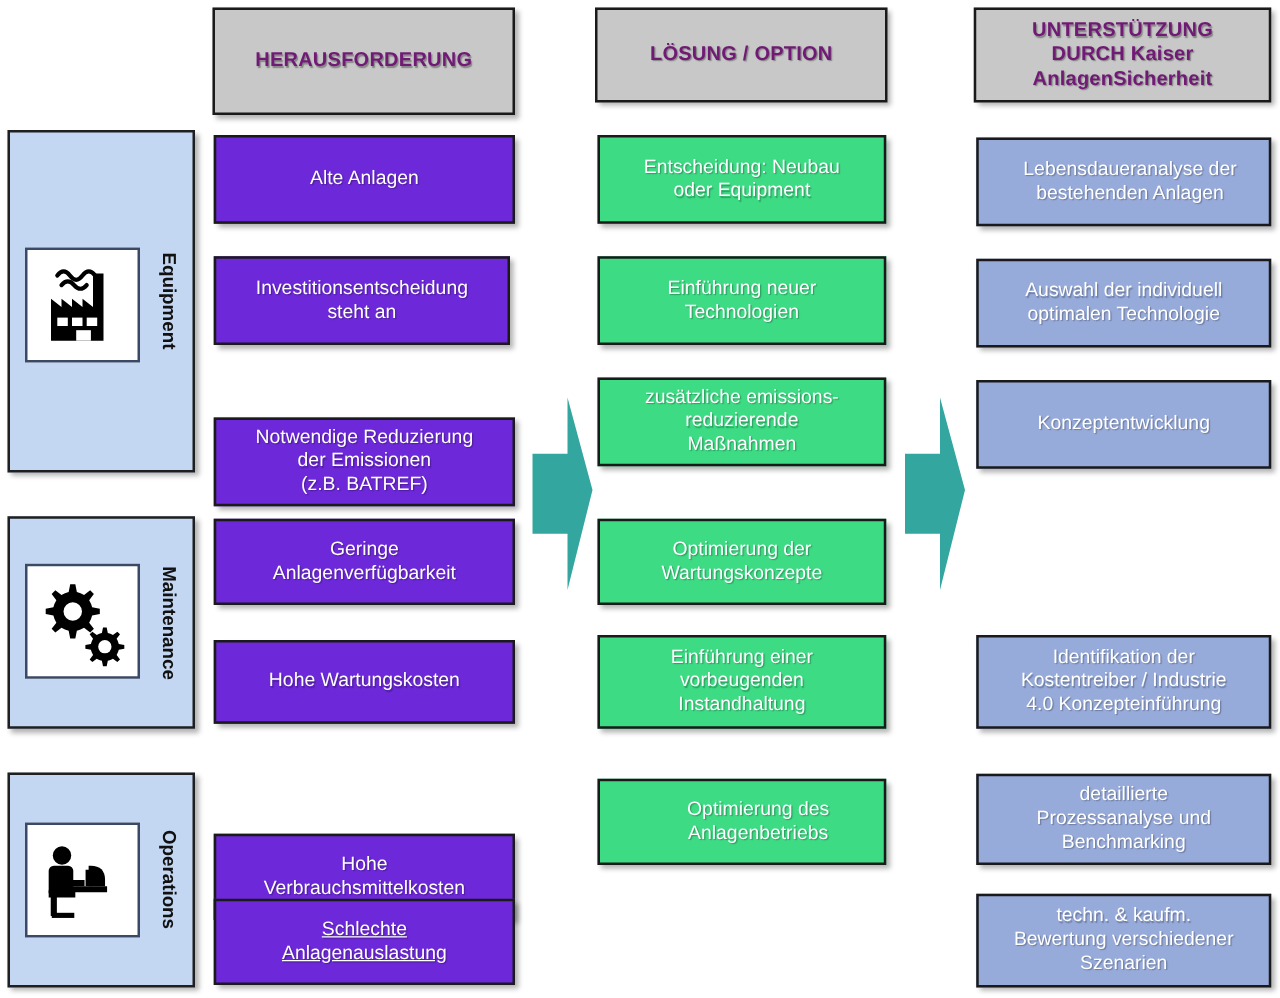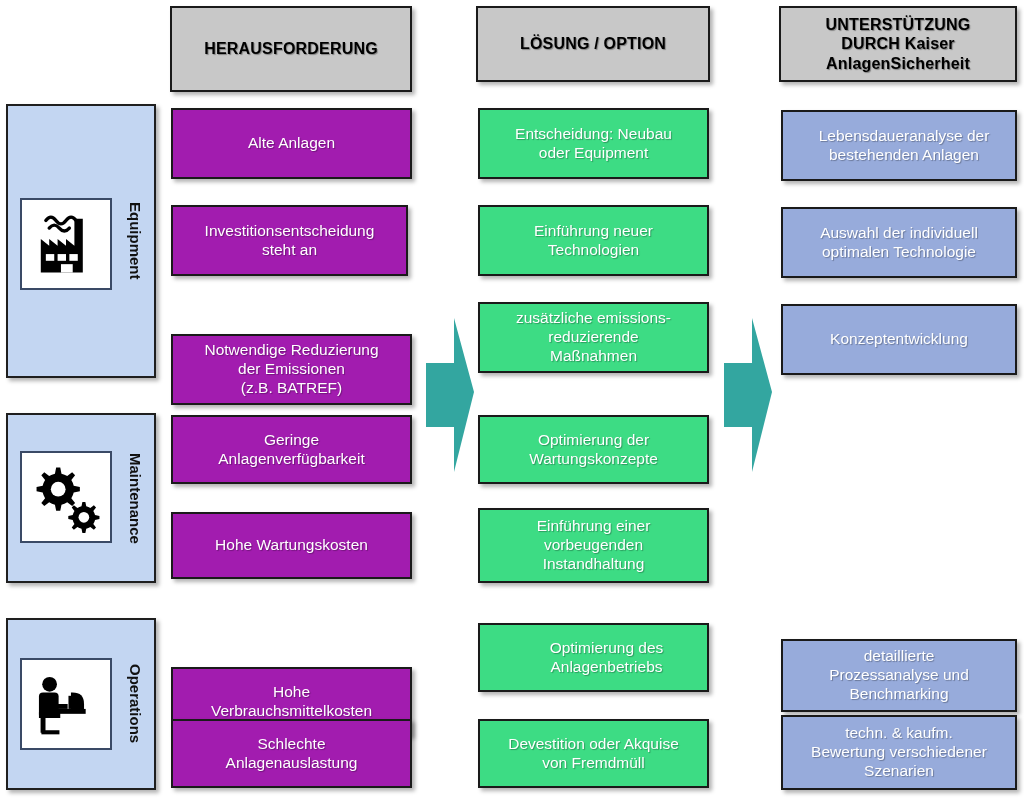--- a/index.html
+++ b/index.html
@@ -36,24 +36,24 @@
     box-shadow: 3px 3px 4px rgba(0,0,0,0.30);
     text-shadow: 1px 1px 1px rgba(0,0,0,0.30);
     white-space: pre-line;
   }
 
   .hdr {
     background: #c8c8c8;
     font-weight: bold;
     font-size: 16px;
     letter-spacing: 0.2px;
-    color: #000000;
+    color: #701a75;
     text-shadow: 1px 1px 1px rgba(0,0,0,0.35);
   }
-  .challenge { background: #a21caf; }
+  .challenge { background: #6d28d9; }
   .solution  { background: #3ddc84; }
   .support   { background: #97abdb; }
 
   
   .cat {
     position: absolute;
     box-sizing: border-box;
     background: #c3d6f2;
     border: 2px solid #1f1f1f;
     box-shadow: 3px 3px 4px rgba(0,0,0,0.30);
@@ -162,46 +162,47 @@
   <div class="box challenge" style="left:171px; top:205px; width:237px; height:71px;">Investitionsentscheidung
 steht an</div>
   <div class="box challenge" style="left:171px; top:302px; width:241px; height:71px;margin-top:32px;">Notwendige Reduzierung
 der Emissionen
 (z.B. BATREF)</div>
   <div class="box challenge" style="left:171px; top:415px; width:241px; height:69px;">Geringe
 Anlagenverfügbarkeit</div>
   <div class="box challenge" style="left:171px; top:512px; width:241px; height:67px;">Hohe Wartungskosten</div>
   <div class="box challenge" style="left:171px; top:623px; width:241px; height:69px;margin-top:44px;">Hohe
 Verbrauchsmittelkosten</div>
-  <div class="box challenge" style="left:171px; top:719px; width:241px; height:69px;">Schlechte
+  <div class="box challenge" style="left:171px; top:719px; width:241px; height:69px;text-decoration:underline;">Schlechte
 Anlagenauslastung</div>
 
   <div class="box solution" style="left:478px; top:108px; width:231px; height:71px;">Entscheidung: Neubau
 oder Equipment</div>
   <div class="box solution" style="left:478px; top:205px; width:231px; height:71px;">Einführung neuer
 Technologien</div>
   <div class="box solution" style="left:478px; top:302px; width:231px; height:71px;">zusätzliche emissions-
 reduzierende
 Maßnahmen</div>
   <div class="box solution" style="left:478px; top:415px; width:231px; height:69px;">Optimierung der
 Wartungskonzepte</div>
   <div class="box solution" style="left:478px; top:508px; width:231px; height:75px;">Einführung einer
 vorbeugenden
 Instandhaltung</div>
   <div class="box solution" style="left:478px; top:623px; width:231px; height:69px;padding-left:32px;">Optimierung des
 Anlagenbetriebs</div>
-  <div class="box solution" style="left:478px; top:719px; width:231px; height:69px;">Devestition oder Akquise
-von Fremdmüll</div>
 
   <div class="box support" style="left:781px; top:110px; width:236px; height:71px;padding-left:16px;">Lebensdaueranalyse der
 bestehenden Anlagen</div>
   <div class="box support" style="left:781px; top:207px; width:236px; height:71px;">Auswahl der individuell
 optimalen Technologie</div>
   <div class="box support" style="left:781px; top:304px; width:236px; height:71px;">Konzeptentwicklung</div>
-  <div class="box support" style="left:781px; top:619px; width:236px; height:73px;margin-top:20px;">detaillierte
+  <div class="box support" style="left:781px; top:508px; width:236px; height:75px;">Identifikation der
+Kostentreiber / Industrie
+4.0 Konzepteinführung</div>
+  <div class="box support" style="left:781px; top:619px; width:236px; height:73px;">detaillierte
 Prozessanalyse und
 Benchmarking</div>
   <div class="box support" style="left:781px; top:715px; width:236px; height:75px;">techn. &amp; kaufm.
 Bewertung verschiedener
 Szenarien</div>
 
   <div class="arrow" style="left:422px; top:300px; width:56px; height:190px;">
     <svg width="56" height="190" viewBox="0 0 56 190" aria-hidden="true">
       <path d="M4 63 L32 63 L32 18 L52 92 L32 172 L32 127 L4 127 Z" fill="#33a6a0"></path>
     </svg>

